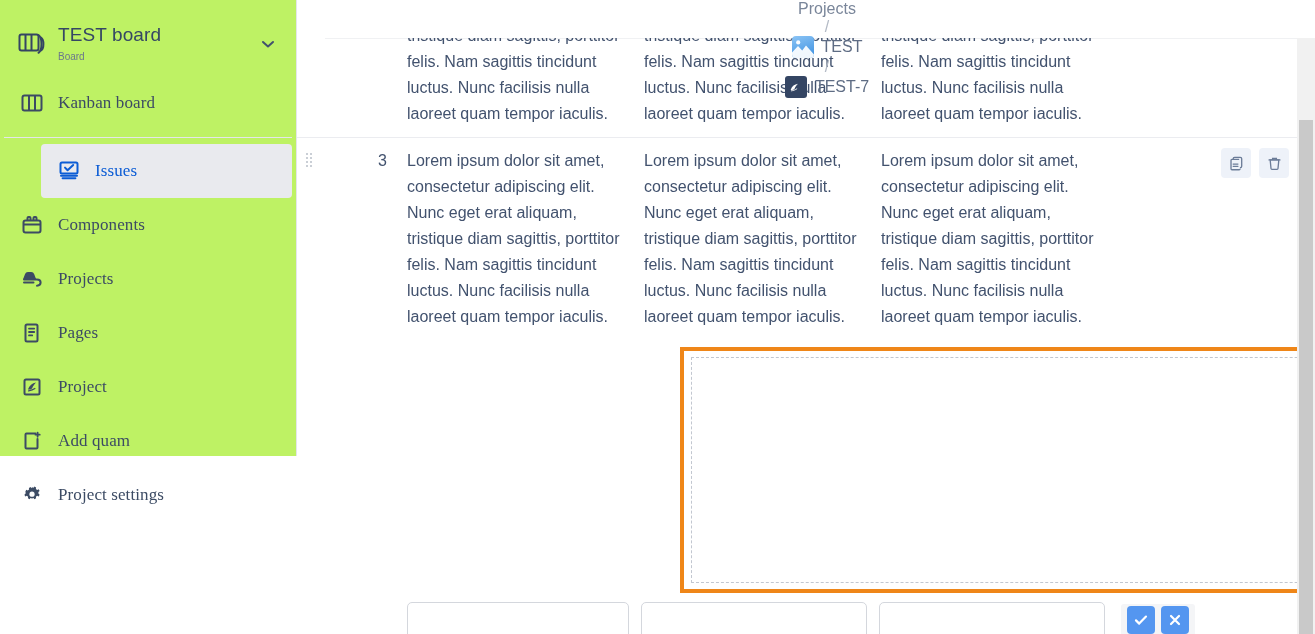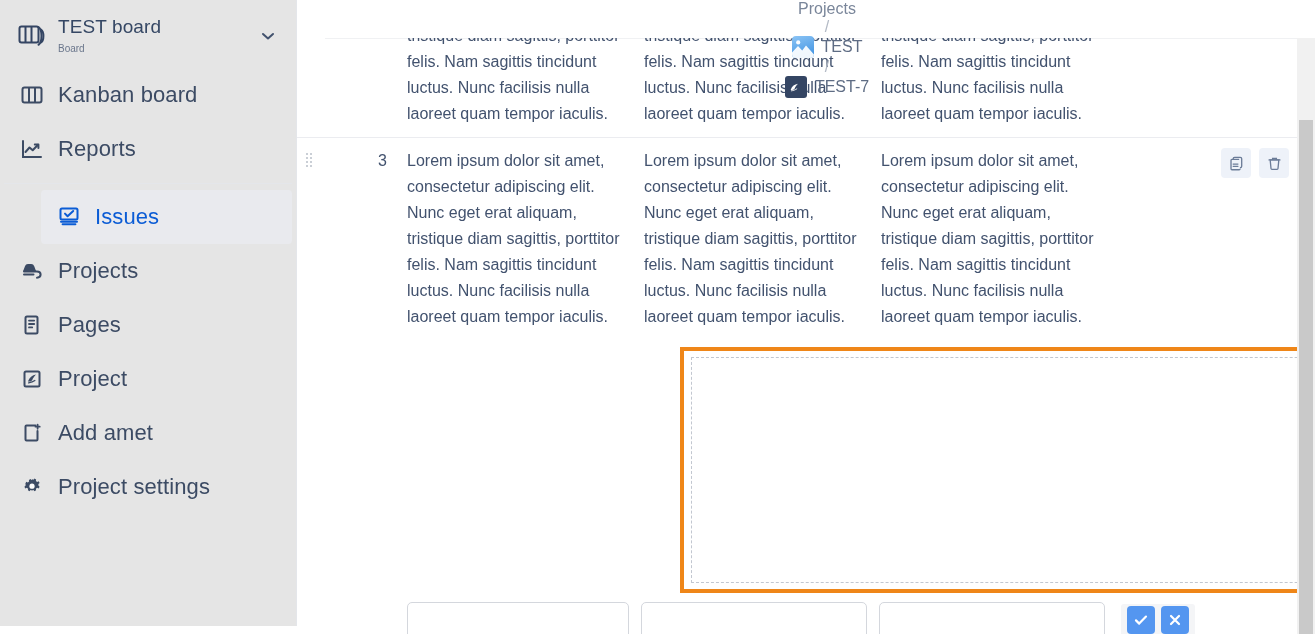--- a/index.html
+++ b/index.html
@@ -13,26 +13,26 @@
   #app {
     position: relative;
     width: 1315px;
     height: 634px;
     display: flex;
   }
 
   
   .sidebar {
     width: 297px;
-    height: 626px;
-    background: #e5e5e5;
+    height: 456px;
+    background: #bef264;
     border-right: 1px solid #e4e6ea;
     flex: 0 0 297px;
     position: relative;
-    padding-top: 4px;
+    padding-top: 12px;
   }
   .project-header {
     display: flex;
     align-items: center;
     padding: 10px 16px 10px 10px;
     height: 64px;
     cursor: pointer;
   }
   .project-icon {
     width: 44px;
@@ -79,24 +79,25 @@
   }
   .nav-item .nav-icon {
     width: 44px;
     flex: 0 0 44px;
     display: flex;
     align-items: center;
     justify-content: center;
     color: #3c4b64;
   }
   .nav-item .nav-label {
-    font-size: 22px;
+    font-size: 17px;
     color: #3c4b64;
     letter-spacing: .1px;
     padding-left: 4px;
+    font-family: Liberation Serif, serif;
   }
   .nav-item.active {
     background: #e9eaee;
     margin-left: 37px;
   }
   .nav-item.active .nav-label { color: #0b5cd5; }
   .nav-item.active .nav-icon { color: #0b5cd5; }
 
   .nav-divider {
     height: 1px;
@@ -316,44 +317,44 @@
       <div class="nav-item">
         <span class="nav-icon">
           <svg width="24" height="22" viewBox="0 0 24 22">
             <rect x="2.5" y="3.5" width="19" height="15" rx="2" stroke="#3c4b64" stroke-width="2" fill="none"></rect>
             <path d="M9 4v14M15 4v14" stroke="#3c4b64" stroke-width="2"></path>
           </svg>
         </span>
         <span class="nav-label">Kanban board</span>
       </div>
 
-      <div class="nav-item">
-        <span class="nav-icon">
-          <svg width="24" height="22" viewBox="0 0 24 22">
-            <path d="M3 3v16h18" stroke="#3c4b64" stroke-width="2" fill="none" stroke-linecap="round"></path>
-            <path d="M5.5 14l4-4.5 3.2 2.8 5.3-5.6" stroke="#3c4b64" stroke-width="2" fill="none" stroke-linecap="round" stroke-linejoin="round"></path>
-            <path d="M14.8 6.5h3.6v3.6" stroke="#3c4b64" stroke-width="2" fill="none" stroke-linecap="round" stroke-linejoin="round"></path>
-          </svg>
-        </span>
-        <span class="nav-label">Reports</span>
-      </div>
 
       <div class="nav-divider"></div>
 
       <div class="nav-item active">
         <span class="nav-icon">
           <svg width="24" height="22" viewBox="0 0 24 22">
             <rect x="3.5" y="2.5" width="17" height="11" rx="1.5" stroke="#0b5cd5" stroke-width="2" fill="none"></rect>
             <path d="M8 7.6l2.6 2.6L16.2 5" stroke="#0b5cd5" stroke-width="2" fill="none" stroke-linecap="round" stroke-linejoin="round"></path>
             <path d="M4 15.8h16M5.6 18.2h12.8" stroke="#0b5cd5" stroke-width="2" stroke-linecap="round"></path>
           </svg>
         </span>
         <span class="nav-label">Issues</span>
       </div>
 
+      <div class="nav-item">
+        <span class="nav-icon">
+          <svg width="24" height="22" viewBox="0 0 24 22">
+            <rect x="3.5" y="6.5" width="17" height="12" rx="2" stroke="#3c4b64" stroke-width="2" fill="none"></rect>
+            <path d="M7.5 6.5V4a1 1 0 011-1h1a1 1 0 011 1v2.5M13.5 6.5V4a1 1 0 011-1h1a1 1 0 011 1v2.5" stroke="#3c4b64" stroke-width="2" fill="none"></path>
+            <path d="M3.8 10.5h16.4" stroke="#3c4b64" stroke-width="2"></path>
+          </svg>
+        </span>
+        <span class="nav-label">Components</span>
+      </div>
 
       <div class="nav-item">
         <span class="nav-icon">
           <svg width="24" height="22" viewBox="0 0 24 22">
             <path d="M4 11.5h13c2.2 0 3.6 1.3 3.6 3.1 0 1.8-1.5 3.1-3.6 3.1" stroke="#3c4b64" stroke-width="2" fill="none" stroke-linecap="round"></path>
             <path d="M4 11.5l2-5.2c.3-.8 1-1.3 1.9-1.3h3.4c.9 0 1.6.5 1.9 1.3l2 5.2" stroke="#3c4b64" stroke-width="2" fill="#3c4b64" stroke-linejoin="round"></path>
             <path d="M4 14.4h9.5" stroke="#3c4b64" stroke-width="2" stroke-linecap="round"></path>
           </svg>
         </span>
         <span class="nav-label">Projects</span>
@@ -380,21 +381,21 @@
         <span class="nav-label">Project</span>
       </div>
 
       <div class="nav-item">
         <span class="nav-icon">
           <svg width="24" height="22" viewBox="0 0 24 22">
             <path d="M15.5 3.5H6.5a1 1 0 00-1 1v13a1 1 0 001 1h10a1 1 0 001-1V9" stroke="#3c4b64" stroke-width="2" fill="none" stroke-linecap="round"></path>
             <path d="M17.6 2.6v4.2M15.5 4.7h4.2" stroke="#3c4b64" stroke-width="1.8" stroke-linecap="round"></path>
           </svg>
         </span>
-        <span class="nav-label">Add amet</span>
+        <span class="nav-label">Add quam</span>
       </div>
 
       <div class="nav-item">
         <span class="nav-icon">
           <svg width="24" height="22" viewBox="0 0 24 22">
             <path d="M12 3.2l1.5.5.9-1.3 1.7 1-.2 1.6 1.3.9 1.5-.6.9 1.7-1.2 1.1v1.5l1.2 1.1-.9 1.7-1.5-.6-1.3.9.2 1.6-1.7 1-.9-1.3-1.5.5-1.5-.5-.9 1.3-1.7-1 .2-1.6-1.3-.9-1.5.6-.9-1.7 1.2-1.1V8.6L5.4 7.5l.9-1.7 1.5.6 1.3-.9-.2-1.6 1.7-1 .9 1.3L12 3.2z" fill="#3c4b64"></path>
             <circle cx="12" cy="10.2" r="2.6" fill="#fafbfc"></circle>
           </svg>
         </span>
         <span class="nav-label">Project settings</span>

